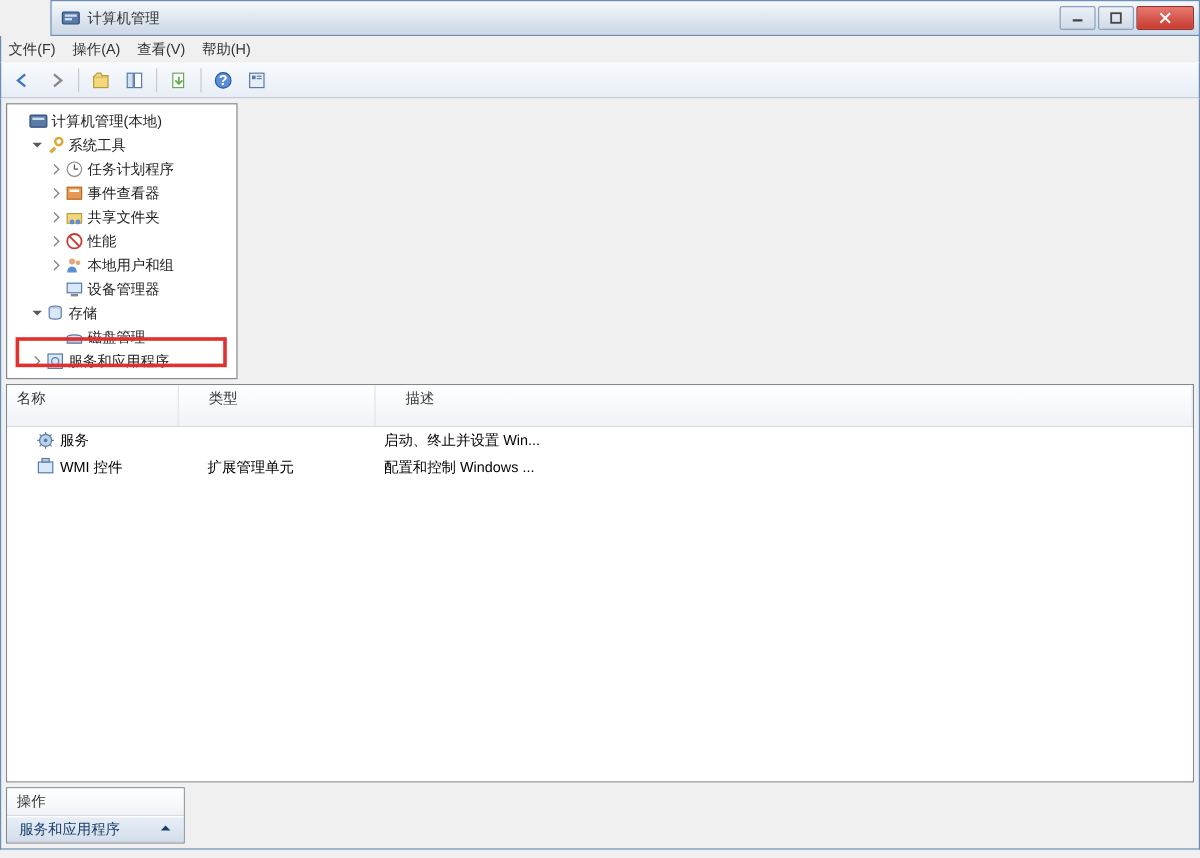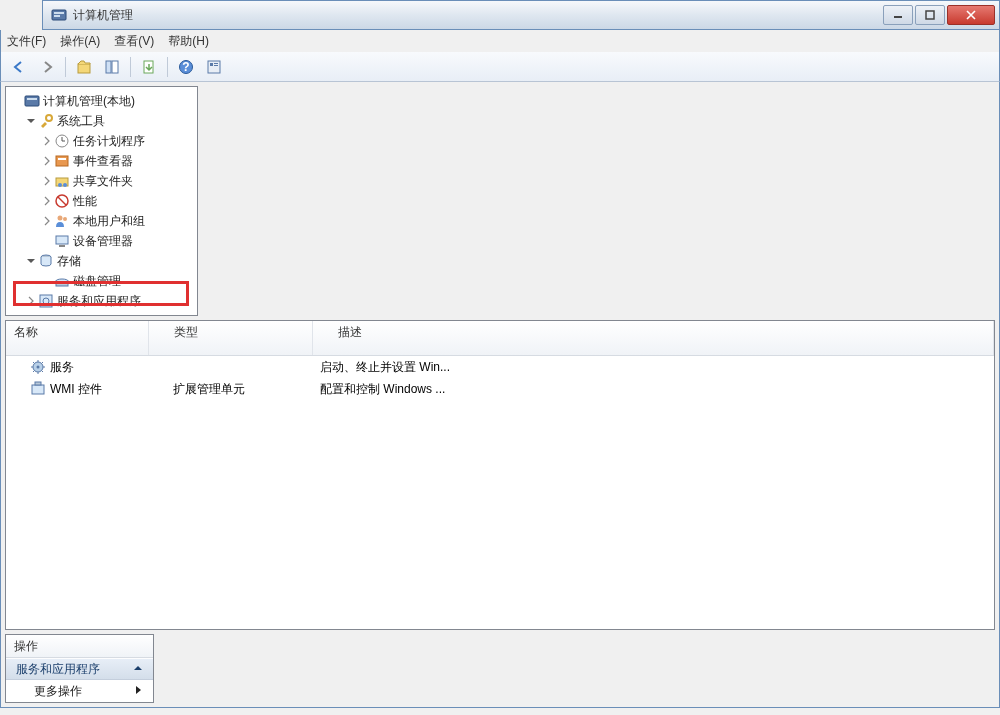--- a/index.html
+++ b/index.html
@@ -514,24 +514,16 @@
   <div class="pane actions-pane">
     <div class="actions-header">操作</div>
     <div class="actions-section-title">
       <span>服务和应用程序</span>
       <span class="collapse-carat">
         <svg width="10" height="10">
             <path d="M1 7 L5 3 L9 7" fill="#1a3e6b"></path>
           </svg>
       </span>
     </div>
-    <div class="actions-link">
-      <span>更多操作</span>
-      <span class="arrow">
-        <svg width="8" height="10">
-            <path d="M1 1 L6 5 L1 9" fill="#222"></path>
-          </svg>
-      </span>
-    </div>
   </div>
 </div>
 
 <div class="highlight-annot" style="left:13px; top:281px; width:176px; height:25px"></div>
 
 </body></html>

